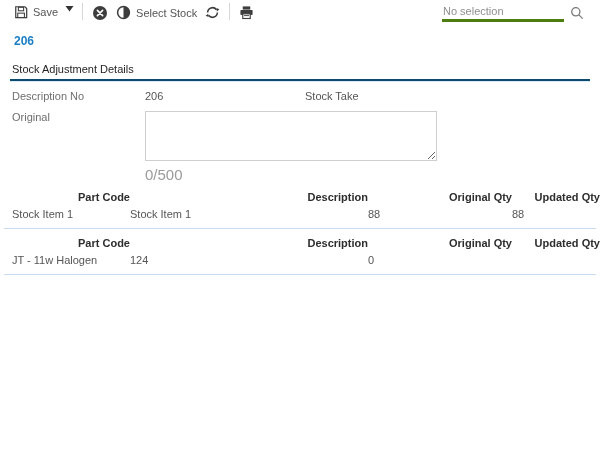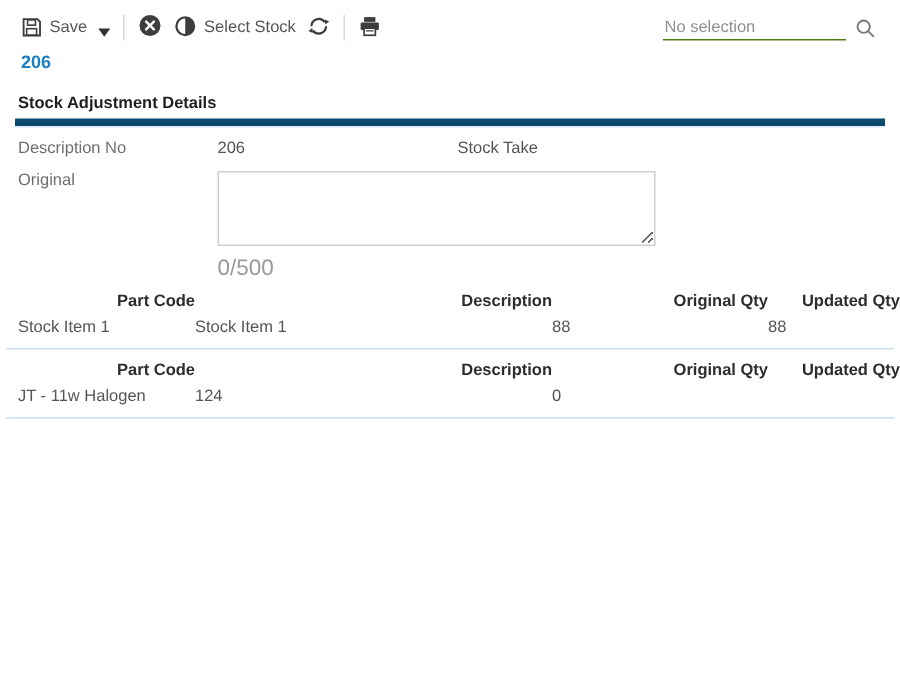--- a/index.html
+++ b/index.html
@@ -1,40 +1,40 @@
 <!DOCTYPE html>
 <html><head>
 <meta charset="utf-8">
 <style>
   * { margin:0; padding:0; box-sizing:border-box; }
   html,body { width:600px; height:458px; background:#fff; overflow:hidden;
     font-family:"Liberation Sans", sans-serif; font-size:11px; color:#555; }
 
   
-  .toolbar { display:flex; align-items:flex-end; height:27px; padding:3px 10px 0 10px; }
+  .toolbar { display:flex; align-items:flex-start; height:27px; padding:3px 10px 0 10px; }
   .tb-btn { display:flex; align-items:center; gap:5px; background:none; border:none;
     font-family:inherit; font-size:11px; color:#555; cursor:pointer; padding:2px 4px; }
   .tb-icon-btn { background:none; border:none; cursor:pointer; padding:2px 4px;
     display:flex; align-items:center; }
   .tb-caret { background:none; border:none; cursor:pointer; padding:2px 3px;
     display:flex; align-items:center; }
   .tb-divider { width:1px; height:17px; background:#d6d6d6; margin:0 5px; }
   .tb-spacer { flex:1; }
   .icon { display:inline-flex; align-items:center; }
   .searchbox { display:flex; align-items:center; gap:6px; margin-right:6px; }
-  .searchbox input { width:122px; border:none; border-bottom:1px solid #4d7c0f;
+  .searchbox input { width:122px; border:none; border-bottom:3px solid #4d7c0f;
     font-family:inherit; font-size:11px; color:#555; padding:2px 1px; outline:none; }
   .searchbox input::placeholder { color:#8f8f8f; }
 
   
   .record-id { margin:7px 0 0 14px; color:#1b7fc4; font-weight:bold; font-size:12px; }
 
   
-  .section-title { margin:15px 10px 0 10px; padding:0 0 4px 2px; font-weight:bold;
-    color:#1f1f1f; border-bottom:5px solid #0c4a6e; box-shadow:0 1px 0 #dce9f6; }
+  .section-title { margin:15px 10px 0 10px; padding:0 0 4px 2px; font-weight:normal;
+    color:#1f1f1f; border-bottom:2px solid #0c4a6e; box-shadow:0 1px 0 #dce9f6; }
 
   
   .frow { display:grid; grid-template-columns:133px 160px 142px 1fr; padding-left:12px;
     align-items:start; }
   .r1 { margin-top:9px; }
   .r2 { margin-top:9px; }
   .r3 { margin-top:7px; }
   .flabel { color:#6e6e6e; }
   .fvalue { color:#555; }
   .details-area { grid-column:2 / span 3; }

